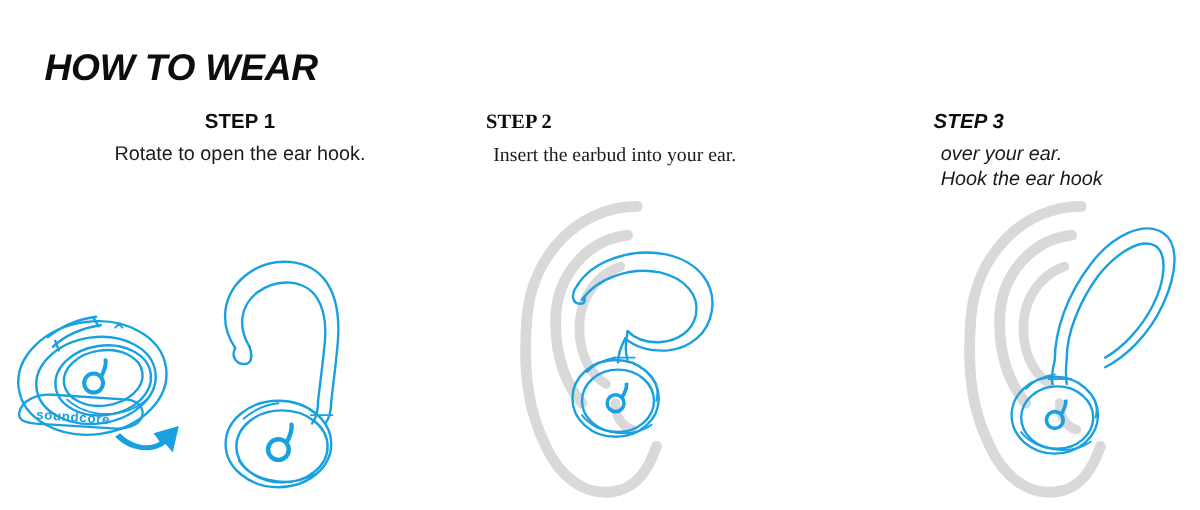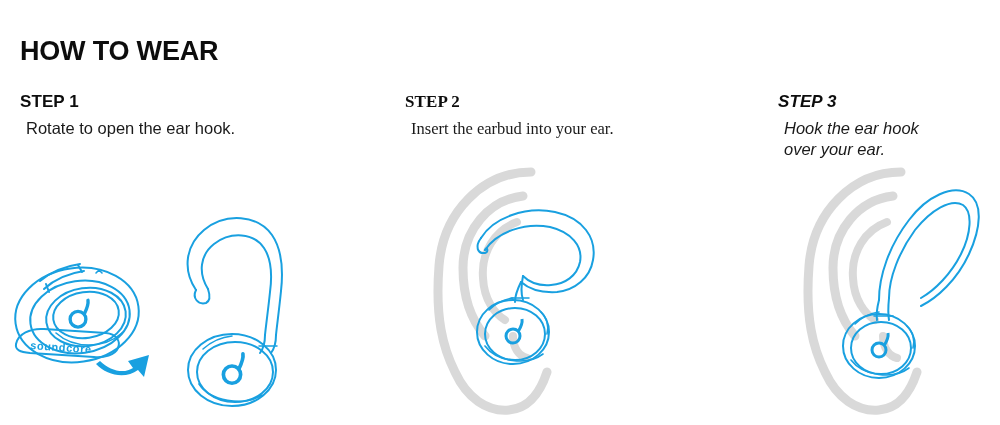--- a/index.html
+++ b/index.html
@@ -12,42 +12,43 @@
     height: 425px;
     position: relative;
     overflow: hidden;
     font-family: "Liberation Sans", sans-serif;
     color: #111111;
     -webkit-font-smoothing: antialiased;
   }
 
   .page-title {
     position: absolute;
-    left: 20px;
+    left: 37px;
     top: 20px;
-    font-size: 27px;
+    font-size: 31px;
     font-weight: 700;
     letter-spacing: -0.2px;
     line-height: 1;
     color: #0d0d0d;
+    font-style: italic;
   }
 
   .steps {
     position: absolute;
     left: 0;
     top: 0;
     width: 1000px;
     height: 425px;
   }
 
   .step {
     position: absolute;
     top: 92px;
   }
-  .step-1 { left: 20px;  width: 360px; }
+  .step-1 { left: 20px;  width: 360px; text-align: center; }
   .step-2 { left: 405px; width: 360px; font-family: Liberation Serif, serif; }
   .step-3 { left: 778px; width: 200px; font-style: italic; }
 
   .step-heading {
     font-size: 17px;
     font-weight: 700;
     letter-spacing: 0.1px;
     line-height: 1.15;
     margin: 0 0 6px 0;
     color: #0d0d0d;
@@ -215,22 +216,22 @@
       <g transform="translate(108,182) scale(1.0)">
         <circle cx="0" cy="4" r="7" fill="none" stroke="#19A0E0" stroke-width="3"></circle>
         <path d="M5.5 -1 C8.5 -6 9.5 -10 9 -13" stroke="#19A0E0" stroke-width="3" fill="none"></path>
       </g>
     </svg>
   </div>
 
   <div class="step step-3">
     <div class="step-heading">STEP 3</div>
     <div class="step-desc">
+      <div>over your ear.</div>
       <div>Hook the ear hook</div>
-      <div>over your ear.</div>
     </div>
   </div>
 
   <div class="figure fig-3">
     <svg width="250" height="275" viewBox="0 0 250 275" xmlns="http://www.w3.org/2000/svg">
 
       <g fill="none" stroke="#D9D9D9" stroke-width="9" stroke-linecap="round" stroke-linejoin="round">
         <path d="M126 22
                  C78 22 38 62 34 116
                  C30 168 38 198 50 222

